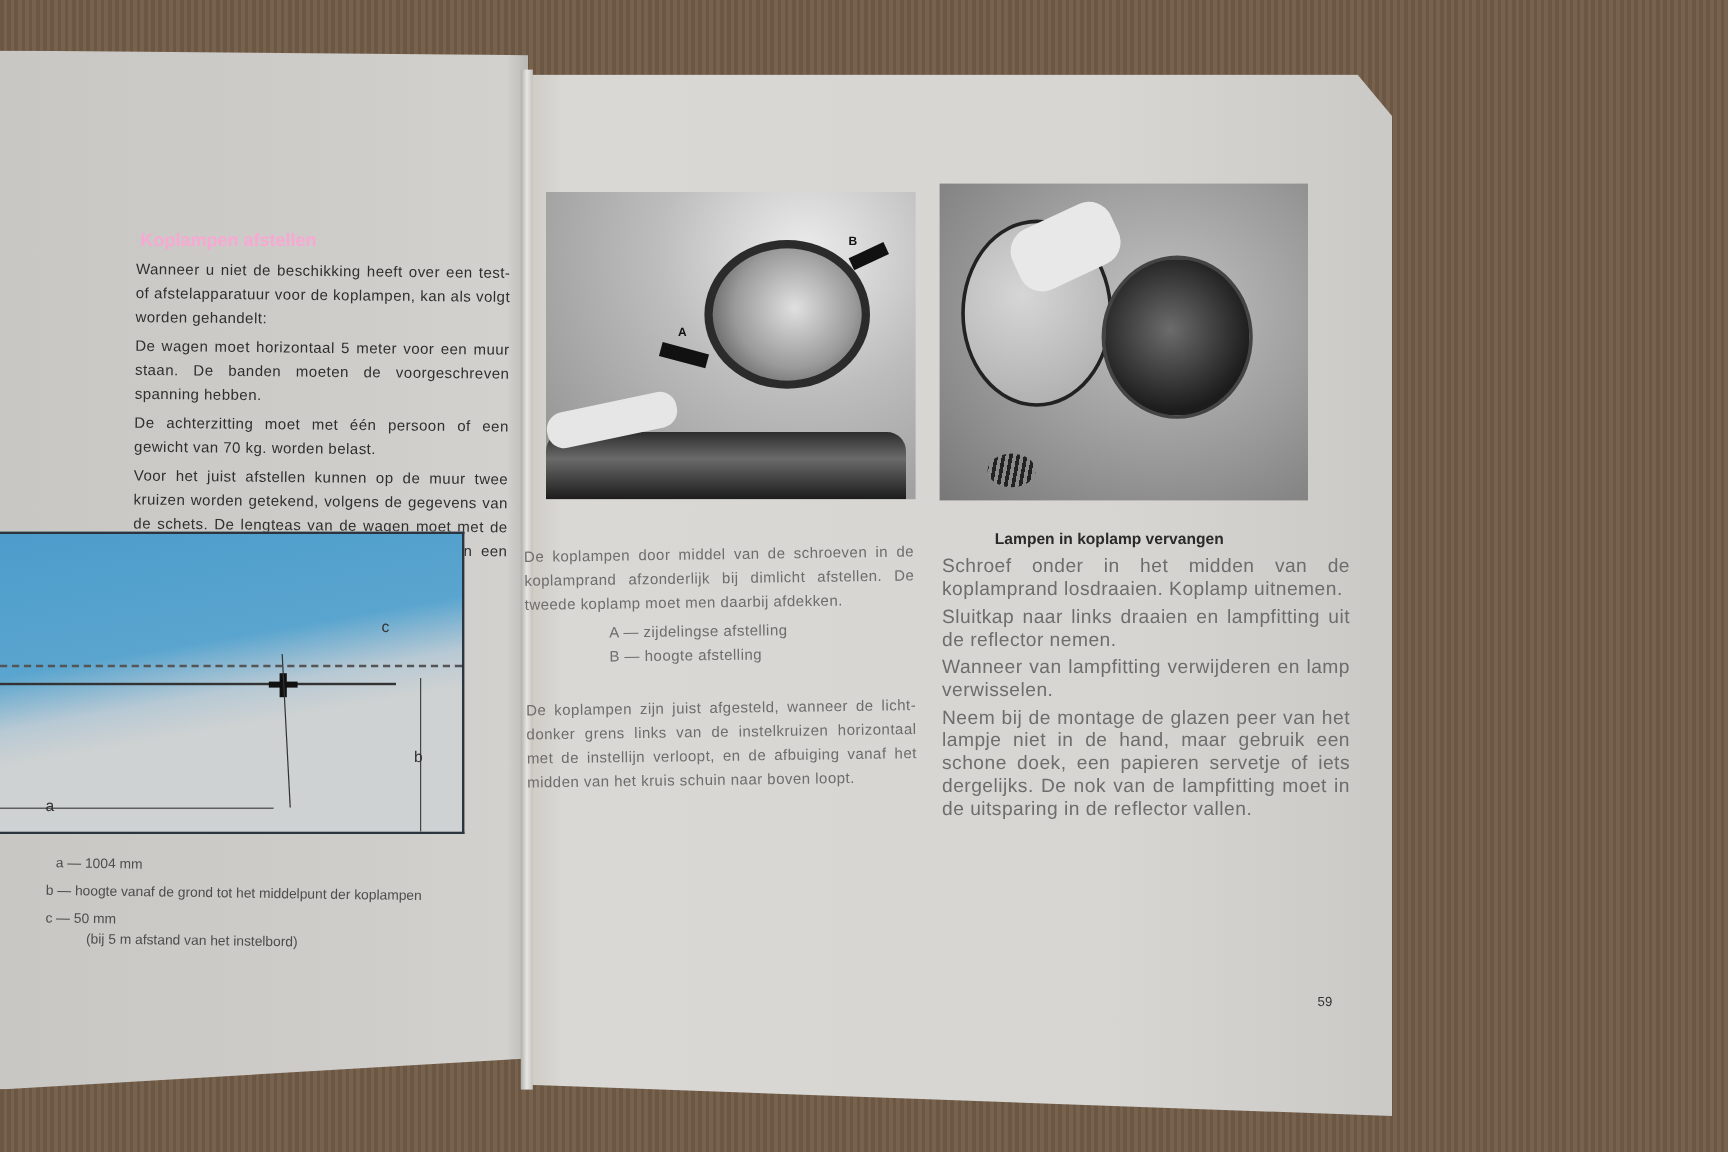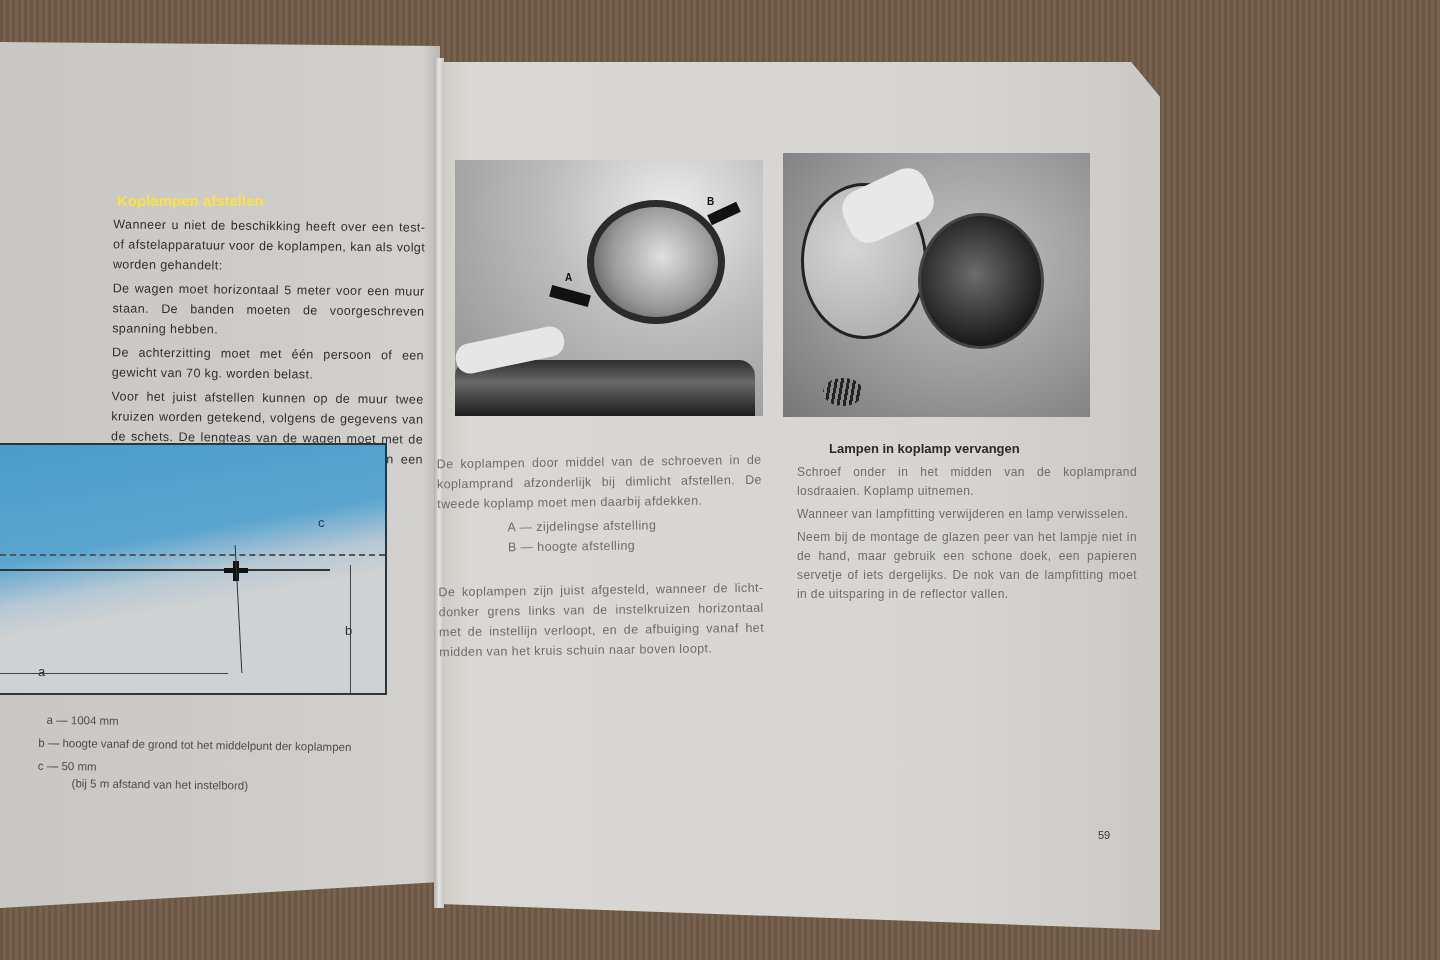--- a/index.html
+++ b/index.html
@@ -18,21 +18,21 @@
     clip-path: polygon(0 0, 100% 4px, 100% 97%, 0 100%);
   }
   .right-page {
     left:440px; top:62px; width:720px; height:868px;
     background: linear-gradient(90deg, #cfcbc4 0%, #d9d8d5 4%, #d6d5d2 70%, #cac9c6 100%);
     clip-path: polygon(0 0, 96% 0, 100% 4%, 100% 100%, 0 97%);
     box-shadow: 0 2px 4px rgba(0,0,0,.5);
   }
   .spine { position:absolute; left:434px; top:58px; width:10px; height:850px;
     background:linear-gradient(90deg,#b0afab,#e6e5e1,#c4c3bf); }
-  .heading { position:absolute; font-weight:bold; font-size:15px; color:#fde047; }
+  .heading { position:absolute; font-weight:bold; font-size:15px; color:#f9a8d4; }
   .body-text { position:absolute; font-size:12.5px; line-height:20px; color:#2f2f2f; letter-spacing:0.4px; }
   .body-text p { margin:0 0 4px 0; text-align:justify; }
   .faded { color:#6d6d6d; }
   .diagram {
     position:absolute; left:0; top:443px; width:385px; height:248px;
     border-top:2px solid #2a3540; border-right:2px solid #2a3540; border-bottom:2px solid #2a3540;
     background:#cdd0d0; overflow:hidden;
   }
   .sky {
     position:absolute; left:0; top:0; width:100%; height:100%;
@@ -117,19 +117,20 @@
 
 <div class="body-text faded" style="left:438px;top:452px;width:325px;transform:rotate(-0.8deg);">
   <p>De koplampen door middel van de schroeven in de koplamprand afzonderlijk bij dimlicht afstellen. De tweede koplamp moet men daarbij afdekken.</p>
   <p style="padding-left:70px;margin:0;">A — zijdelingse afstelling</p>
   <p style="padding-left:70px;">B — hoogte afstelling</p>
   <p style="margin-top:24px;">De koplampen zijn juist afgesteld, wanneer de licht-donker grens links van de instelkruizen horizontaal met de instellijn verloopt, en de afbuiging vanaf het midden van het kruis schuin naar boven loopt.</p>
 </div>
 
 <div class="heading" style="left:785px;top:441px;font-size:13px;color:#2a2a2a;margin-left:44px;">Lampen in koplamp vervangen</div>
 
-<div class="body-text faded" style="left:785px;top:463px;width:340px;font-size:12px;line-height:19px;margin-left:12px;">
+<div class="body-text faded" style="left:785px;top:463px;width:340px;font-size:16px;line-height:19px;">
   <p>Schroef onder in het midden van de koplamprand losdraaien. Koplamp uitnemen.</p>
+  <p>Sluitkap naar links draaien en lampfitting uit de reflector nemen.</p>
   <p>Wanneer van lampfitting verwijderen en lamp verwisselen.</p>
   <p>Neem bij de montage de glazen peer van het lampje niet in de hand, maar gebruik een schone doek, een papieren servetje of iets dergelijks. De nok van de lampfitting moet in de uitsparing in de reflector vallen.</p>
 </div>
 
 <div class="page-num">59</div>
 
 </body></html>

